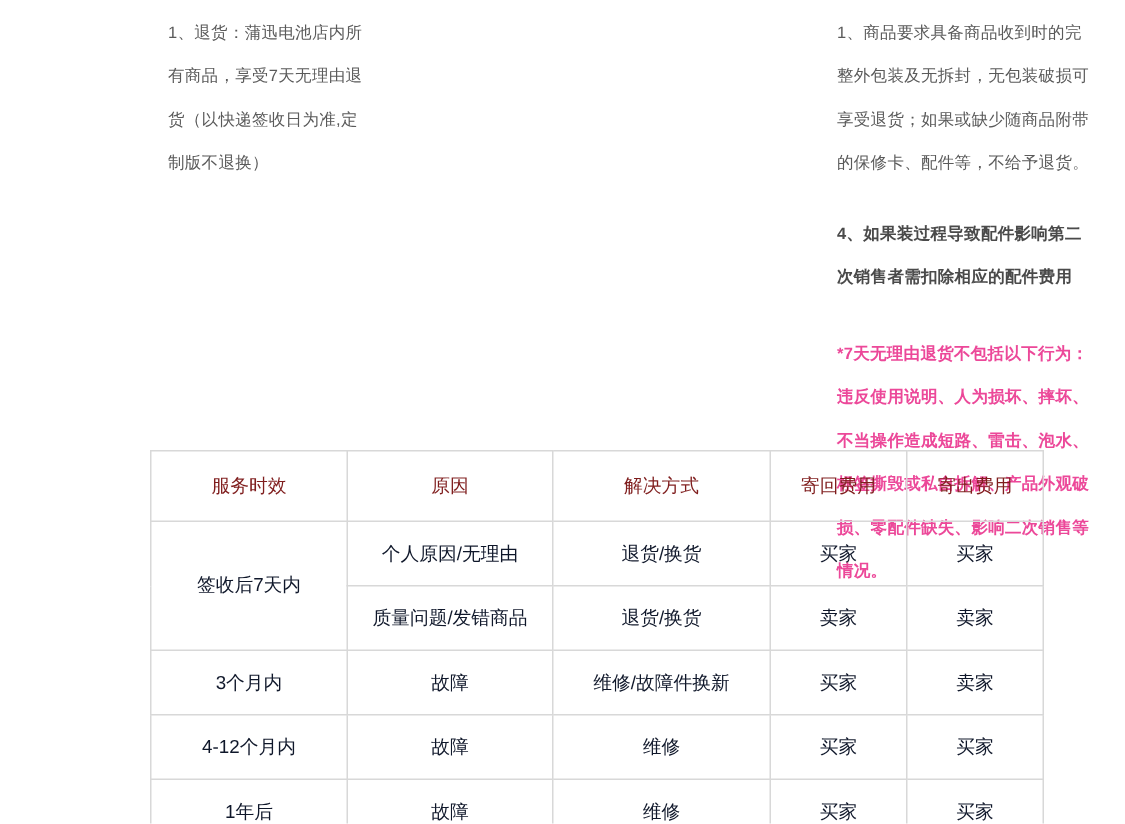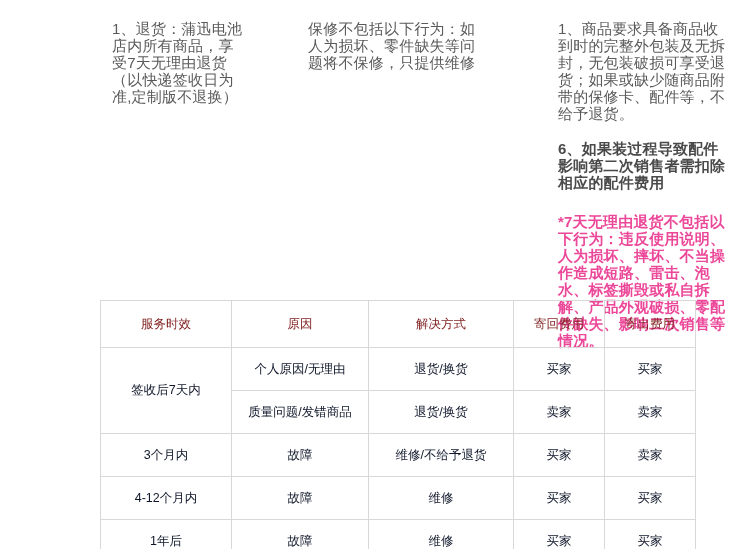--- a/index.html
+++ b/index.html
@@ -36,24 +36,24 @@
     width: 240px;
     padding-left: 50px;
     padding-right: 14px;
   }
   .col-3 {
     width: 252px;
     padding-left: 60px;
     padding-right: 24px;
   }
   .para {
-    font-size: 15px;
-    line-height: 17px;
+    font-size: 11px;
+    line-height: 29px;
     color: #5a5a5a;
-    margin: 12px 0 18px 0;
+    margin: 0 0 18px 0;
     letter-spacing: 0.2px;
   }
   .para.bold {
     font-weight: bold;
     color: #4a4a4a;
   }
   .para.warn {
     color: #ec4899;
     font-weight: bold;
     margin-top: 22px;
@@ -104,26 +104,25 @@
 
 <div class="page">
 
   <div class="columns">
 
     <div class="col col-1">
       <p class="para">1、退货：蒲迅电池店内所有商品，享受7天无理由退货（以快递签收日为准,定制版不退换）</p>
     </div>
 
     <div class="col col-2">
-      <p class="para">保修不包括以下行为：如人为损坏、零件缺失等问题将不保修，只提供维修</p>
     </div>
 
     <div class="col col-3">
       <p class="para">1、商品要求具备商品收到时的完整外包装及无拆封，无包装破损可享受退货；如果或缺少随商品附带的保修卡、配件等，不给予退货。</p>
-      <p class="para bold tight">6、如果装过程导致配件影响第二次销售者需扣除相应的配件费用</p>
+      <p class="para bold tight">4、如果装过程导致配件影响第二次销售者需扣除相应的配件费用</p>
       <p class="para warn">*7天无理由退货不包括以下行为：违反使用说明、人为损坏、摔坏、不当操作造成短路、雷击、泡水、标签撕毁或私自拆解、产品外观破损、零配件缺失、影响二次销售等情况。</p>
     </div>
 
   </div>
 
   <div class="table-wrap">
     <table class="svc">
       <thead>
         <tr>
           <th class="c1">服务时效</th>
@@ -143,21 +142,21 @@
         </tr>
         <tr>
           <td class="c2">质量问题/发错商品</td>
           <td class="c3">退货/换货</td>
           <td class="c4 seller">卖家</td>
           <td class="c5 seller">卖家</td>
         </tr>
         <tr>
           <td class="c1">3个月内</td>
           <td class="c2">故障</td>
-          <td class="c3">维修/不给予退货</td>
+          <td class="c3">维修/故障件换新</td>
           <td class="c4 buyer">买家</td>
           <td class="c5 seller">卖家</td>
         </tr>
         <tr>
           <td class="c1">4-12个月内</td>
           <td class="c2">故障</td>
           <td class="c3">维修</td>
           <td class="c4 buyer">买家</td>
           <td class="c5 buyer">买家</td>
         </tr>

